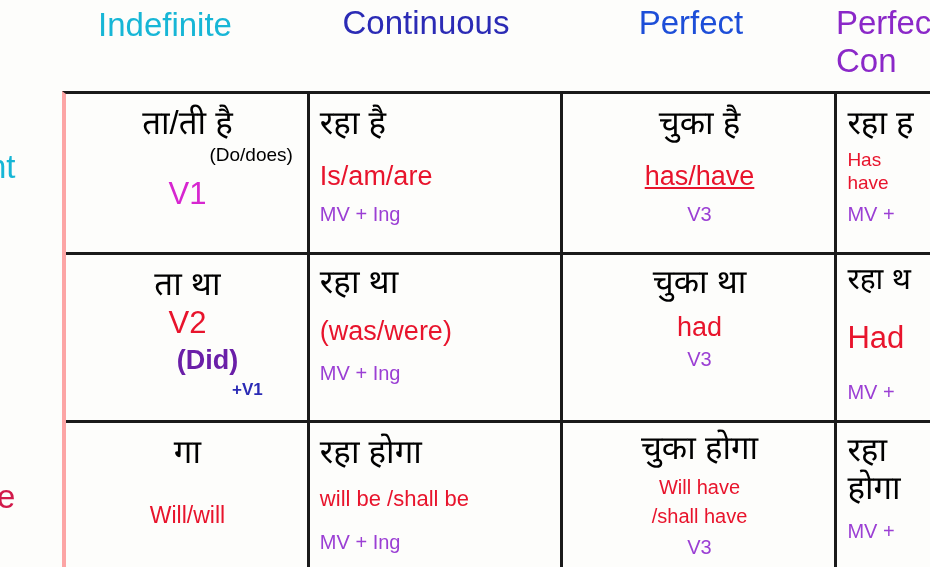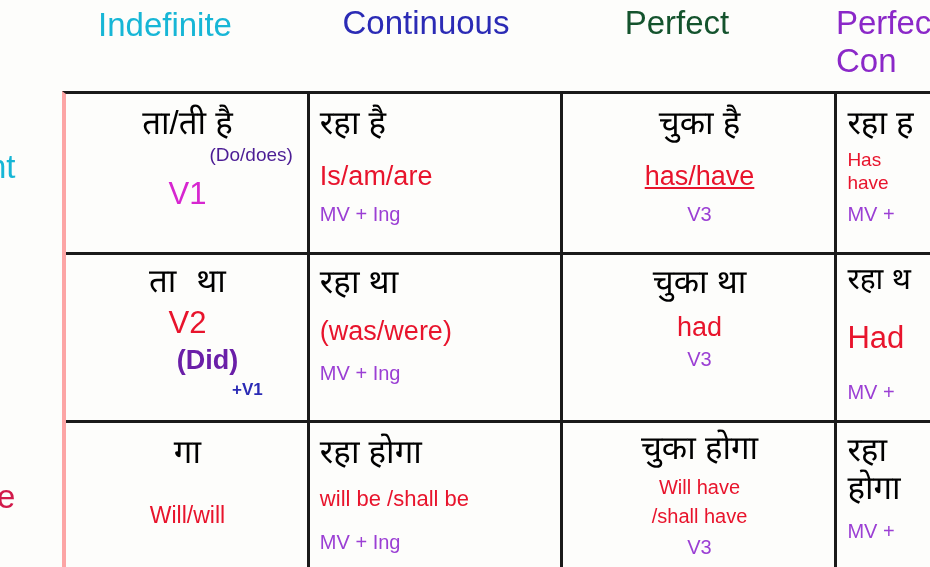--- a/index.html
+++ b/index.html
@@ -25,21 +25,21 @@
     position: absolute;
     text-align: center;
     font-family: "Liberation Sans", sans-serif;
     font-size: 33px;
     line-height: 38px;
     font-weight: 400;
     white-space: pre-line;
   }
   #head-indefinite  { left: 40px;  top: 6px;  width: 250px; color: #17b6d6; }
   #head-continuous  { left: 296px; top: 4px;  width: 260px; color: #2b2bb5; }
-  #head-perfect     { left: 552px; top: 4px;  width: 250px; color: #14532d; }
+  #head-perfect     { left: 566px; top: 4px;  width: 250px; color: #1d4ed8; }
   #head-perfcont    { left: 836px; top: 4px;  width: 130px; color: #8b28c8; text-align: left; }
 
   
   .row-head {
     position: absolute;
     font-family: "Liberation Sans", sans-serif;
     font-weight: 400;
     white-space: nowrap;
   }
   #rowhead-present { left: -12px; top: 148px; font-size: 33px; color: #17b6d6; }
@@ -97,21 +97,21 @@
 
   .red    { color: #e8142c; }
   .magenta{ color: #d726d0; }
   .darkpurple { color: #6a1fa8; }
 
   .sm  { font-size: 19px; line-height: 23px; }
   .lg  { font-size: 27px; line-height: 32px; }
   .xl  { font-size: 31px; line-height: 36px; }
 
   .mvline { color: #9b3fd4; font-size: 20px; line-height: 24px; }
-  .dodoes { color: #4c1d95; font-size: 19px; }
+  .dodoes { color: #000000; font-size: 19px; }
 </style>
 </head>
 <body>
 
 <div id="page">
 
   <div class="col-head" id="head-indefinite">Indefinite</div>
   <div class="col-head" id="head-continuous">Continuous</div>
   <div class="col-head" id="head-perfect">Perfect</div>
   <div class="col-head" id="head-perfcont">Perfect
@@ -148,21 +148,21 @@
         <div class="eng red sm left" style="margin-top:6px;">Has
 have</div>
         <div class="eng mvline left" style="margin-top:8px;">MV +</div>
       </div>
 
     </div>
 
     <div class="grid-row" id="row-past">
 
       <div class="cell c1">
-        <div class="hin t-hin-36 center" style="margin-top:6px;font-family:Liberation Mono, monospace;">ता था</div>
+        <div class="hin t-hin-36 center" style="margin-top:6px;">ता था</div>
         <div class="eng red xl center" style="margin-top:2px;">V2</div>
         <div class="eng darkpurple center" style="font-size:27px; font-weight:bold; margin-top:4px; padding-left:40px;">(Did)</div>
         <div class="eng center" style="color:#2b2bb5; font-size:17px; font-weight:bold; margin-top:4px; padding-left:120px;">+V1</div>
       </div>
 
       <div class="cell c2">
         <div class="hin t-hin-36 left" style="margin-top:4px;">रहा था</div>
         <div class="eng red lg left" style="margin-top:14px;">(was/were)</div>
         <div class="eng mvline left" style="margin-top:14px;">MV + Ing</div>
       </div>

